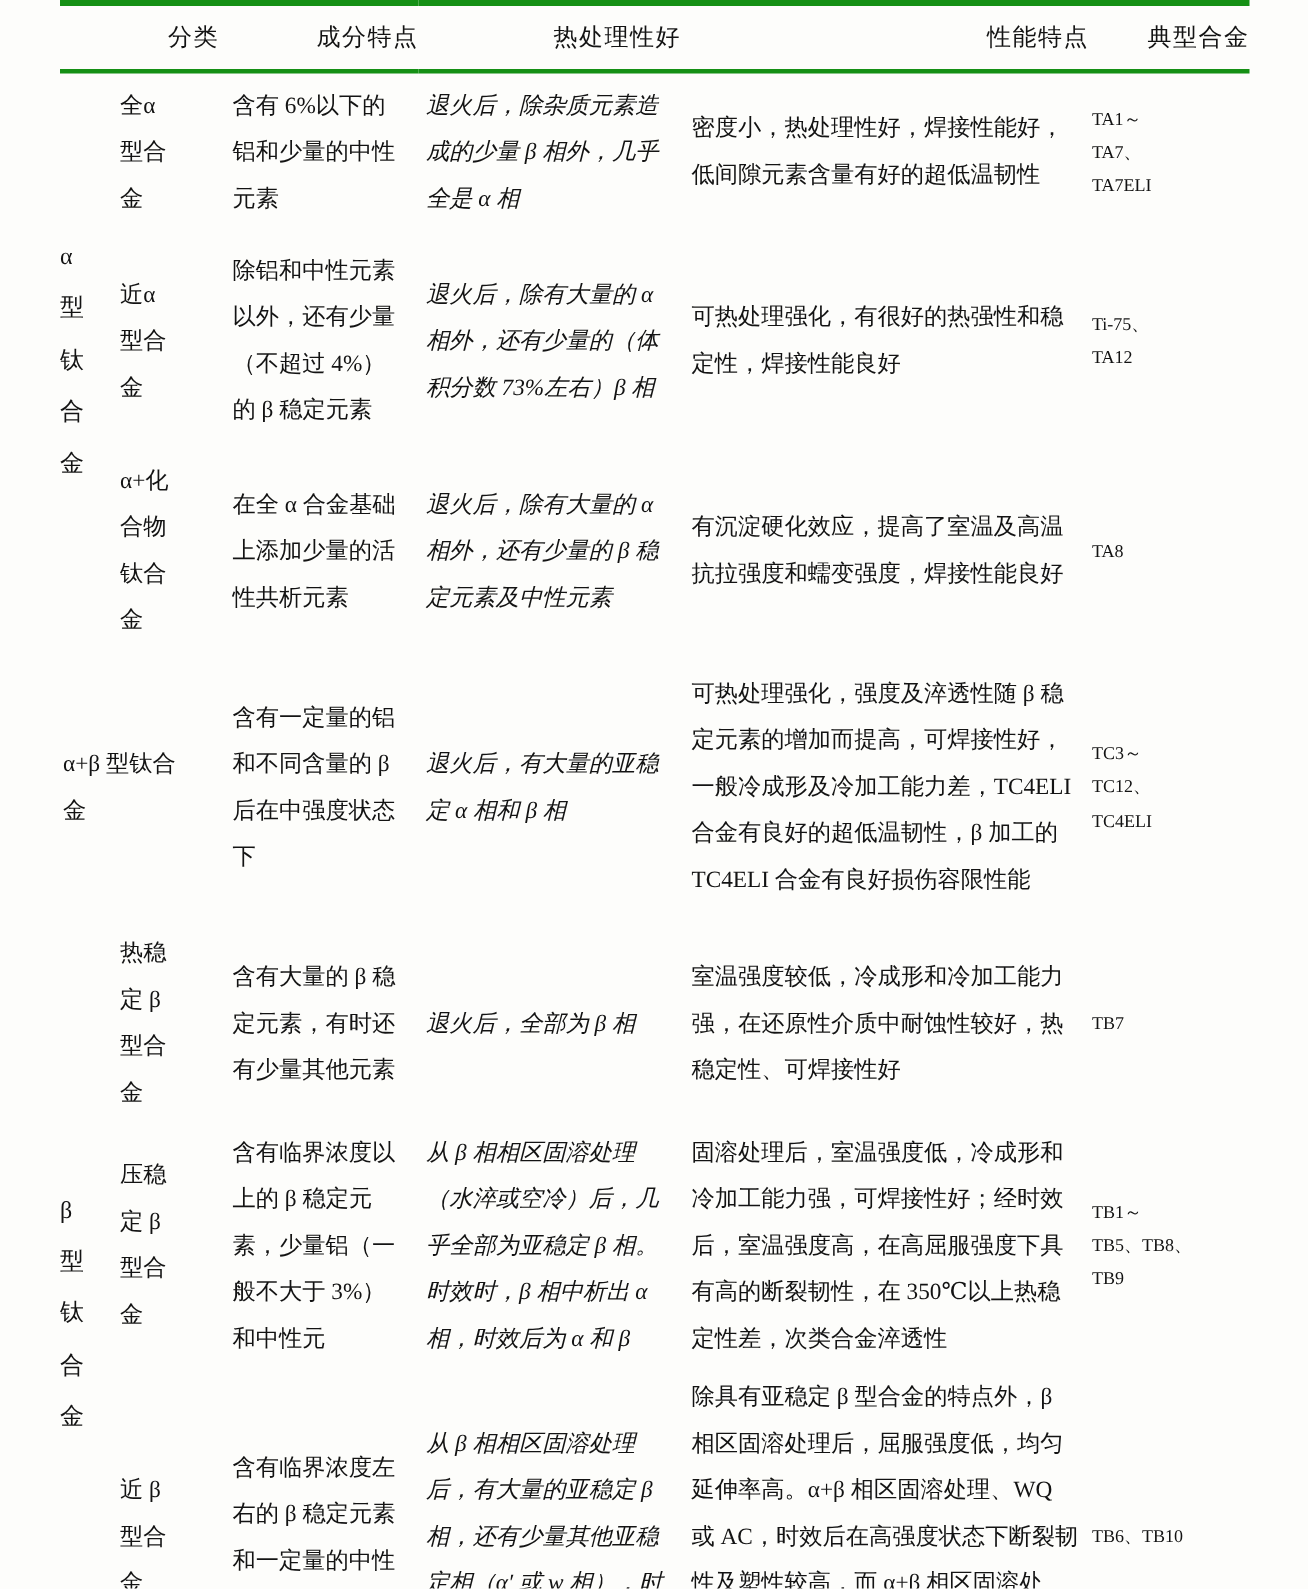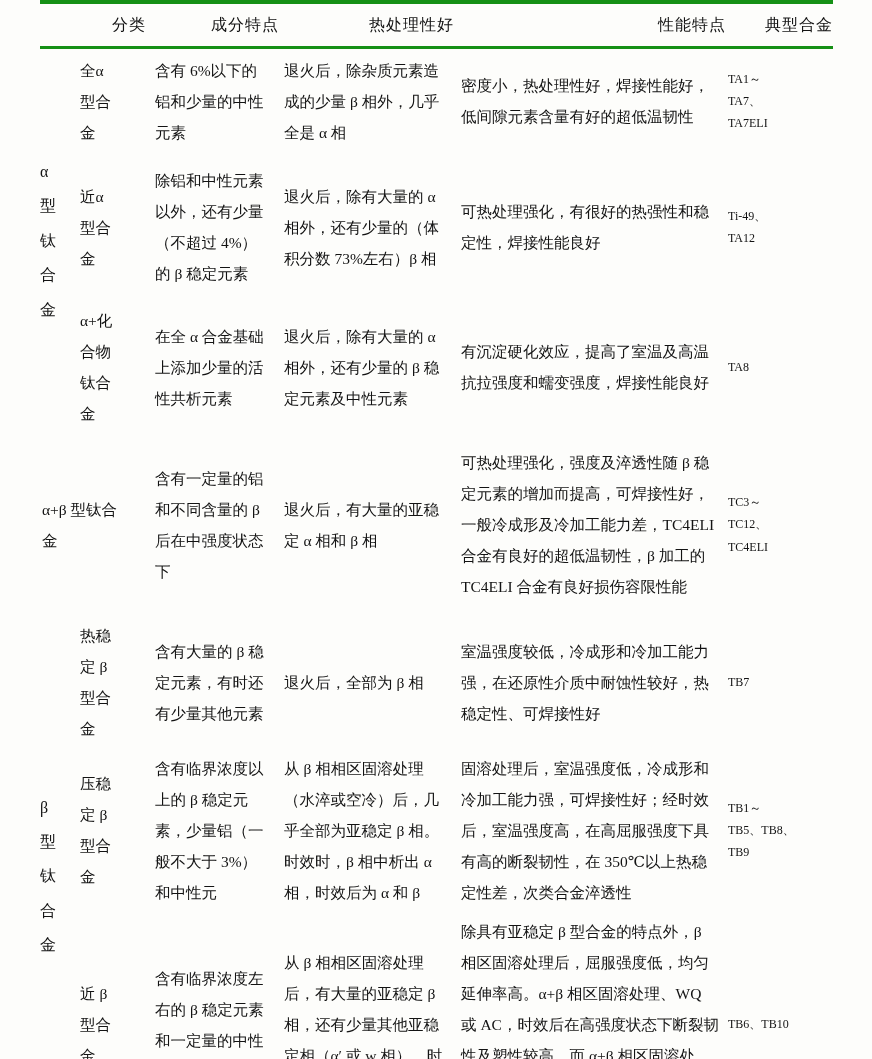--- a/index.html
+++ b/index.html
@@ -39,21 +39,21 @@
   td.cat2{
     white-space:pre-line;line-height:2.0;padding:4px 2px;
   }
   td.typ{
     white-space:pre-line;font-size:12px;line-height:1.85;
     font-family:"Liberation Serif","DejaVu Serif",serif;
     padding:4px 2px;
   }
   td.perf{padding:4px 7px;}
   td.comp{padding:4px 9px;}
-  td.micro{padding:4px 5px;}
+  td.micro{padding:4px 5px;font-style:italic;}
   tr.r1 td{height:96px;}
   tr.r2 td{height:140px;}
   tr.r3 td{height:112px;}
   tr.r4 td{height:175px;}
   tr.r5 td{height:114px;}
   tr.r6 td{height:156px;}
   tr.r7 td{height:184px;}
 </style>
 </head>
 <body>
@@ -99,21 +99,21 @@
 TA7ELI</td>
       </tr>
 
       <tr class="r2">
         <td class="cat">近α
 型合
 金</td>
         <td class="comp">除铝和中性元素以外，还有少量（不超过 4%）的 β 稳定元素</td>
         <td class="micro">退火后，除有大量的 α 相外，还有少量的（体积分数 73%左右）β 相</td>
         <td class="perf">可热处理强化，有很好的热强性和稳定性，焊接性能良好</td>
-        <td class="typ">Ti-49、
+        <td class="typ">Ti-75、
 TA12</td>
       </tr>
 
       <tr class="r3">
         <td class="cat">α+化
 合物
 钛合
 金</td>
         <td class="comp">在全 α 合金基础上添加少量的活性共析元素</td>
         <td class="micro">退火后，除有大量的 α 相外，还有少量的 β 稳定元素及中性元素</td>

